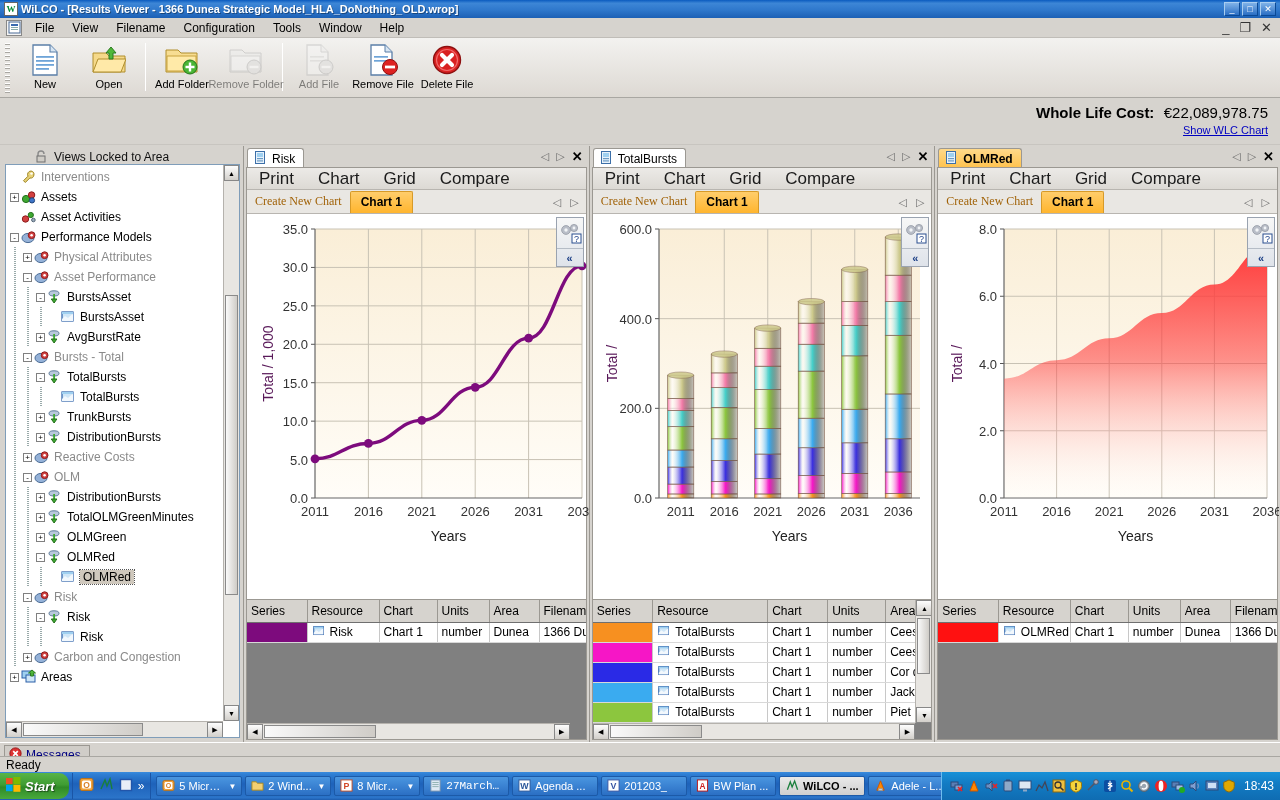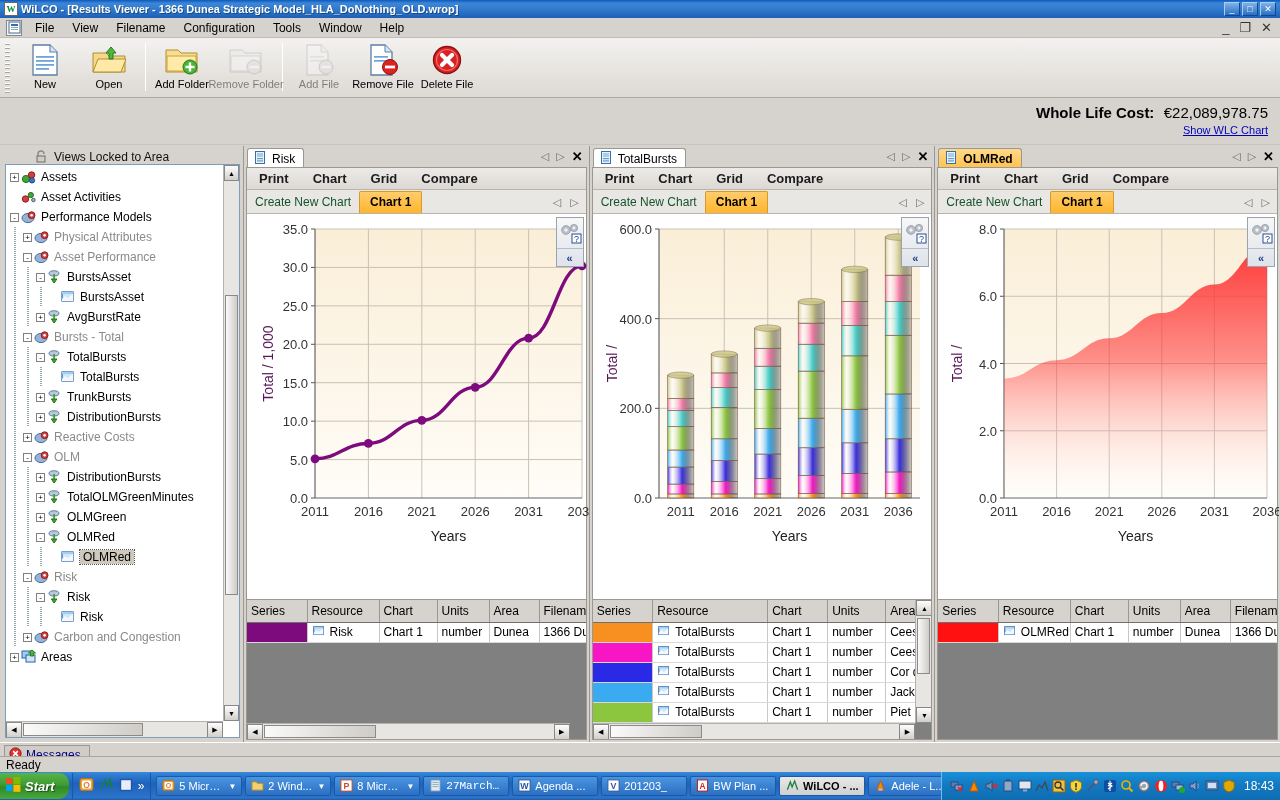--- a/index.html
+++ b/index.html
@@ -86,23 +86,23 @@
   .panel{ flex:1 1 0; min-width:0; position:relative; background:#d6d3ce; border-left:1px solid #9b9892;}
   .tabstrip{ height:22px; background:#d6d3ce; display:flex; align-items:flex-end; padding-left:3px; position:relative;}
   .doctab{ height:20px; background:#fff; border:1px solid #9b9892; border-bottom:none;
      border-radius:3px 3px 0 0; display:flex;align-items:center;gap:5px; padding:0 8px 0 6px; font-size:12px;}
   .doctab.active{ background:linear-gradient(to bottom,#ffd98a,#ffc24d); font-weight:bold; }
   .tabnav{ position:absolute; right:6px; top:3px; display:flex; gap:7px; align-items:center; color:#6c6c6c; font-size:11px;}
   .tabnav .x{ color:#000; font-weight:bold; font-size:13px;}
   .panel-inner{ position:absolute; left:2px; right:2px; top:21px; bottom:2px; background:#fff; border:1px solid #9b9892;}
   .cmdbar{ height:22px; background:linear-gradient(to bottom,#eceaE7,#dcd9d4); border-bottom:1px solid #b8b5b0;
      display:flex; align-items:center; }
-  .cmdbar .ci{ padding:0 12px; font-size:13px; color:#1b1b1b;font-weight:bold;}
+  .cmdbar .ci{ padding:0 12px; font-size:17px; color:#1b1b1b;}
   .chartbar{ height:24px; background:#e9e7e3; border-bottom:1px solid #b8b5b0; display:flex; align-items:flex-end; position:relative;}
-  .cnew{ padding:3px 8px 4px; font-size:12px; color:#14532d;}
+  .cnew{ padding:3px 8px 4px; font-size:12px; color:#a16207;font-family:Liberation Serif, serif;}
   .ctab{ padding:3px 10px 4px; font-size:12px; font-weight:bold; background:linear-gradient(to bottom,#ffcd6b,#ffb52e);
      border:1px solid #d79a28; border-bottom:none; border-radius:2px 2px 0 0;}
   .chnav{ position:absolute; right:7px; bottom:4px; display:flex; gap:9px; color:#6c6c6c; font-size:11px;}
   .plotwrap{ position:absolute; left:0; right:0; top:47px; bottom:0; background:#fff;}
   .plotarea{ position:absolute; left:0; right:0; top:0; bottom:140px; background:#fff;}
   .gearbox{ position:absolute; right:2px; top:2px; width:28px; height:50px;
      background:linear-gradient(to bottom,#f7f7f7,#dfe3ea); border:1px solid #9aa3b0; z-index:5;}
   .gearbox .g1{ height:30px; display:flex;align-items:center;justify-content:center;}
   .gearbox .g2{ height:18px; border-top:1px solid #b5bcc6; color:#1c3f86; font-weight:bold;
      display:flex;align-items:center;justify-content:center; font-size:11px;}
@@ -298,20 +298,28 @@
       <span class="lock-ico">
         <svg width="14" height="14" viewBox="0 0 14 14">
             <path d="M4 6V4a3 3 0 0 1 6 0" fill="none" stroke="#8a8a8a" stroke-width="1.4"></path>
             <rect x="3" y="6" width="8" height="6" fill="#cfccc6" stroke="#6f6f6f"></rect>
           </svg>
       </span>
       <span>Views Locked to Area</span>
     </div>
     <div class="tree-outer">
       <div class="tree" id="tree-container">
+          <div class="trow">
+            <div class="tgut"></div>
+            <span class="ico"><svg width="16" height="16" viewBox="0 0 16 16">
+                <path d="M10 2a3.5 3.5 0 0 0-3 5.2L2.5 11.7 4.3 13.5 8.8 9a3.5 3.5 0 1 0 1.2-7z" fill="#e8d27a" stroke="#9c8320"></path>
+                <circle cx="10.5" cy="4.6" r="1.2" fill="#fff"></circle>
+              </svg></span>
+            <span class="tlbl dim">Interventions</span>
+          </div>
           <div class="trow">
             <div class="tgut">
               <div class="tog">+</div>
             </div>
             <span class="ico"><svg width="16" height="16" viewBox="0 0 16 16">
                 <circle cx="5" cy="10" r="3.6" fill="#3fa832" stroke="#22701a"></circle>
                 <circle cx="10.6" cy="6" r="3.2" fill="#d14040" stroke="#8d1e1e"></circle>
                 <circle cx="11" cy="11.4" r="2.6" fill="#3f76c8" stroke="#22457c"></circle>
               </svg></span>
             <span class="tlbl">Assets</span>

